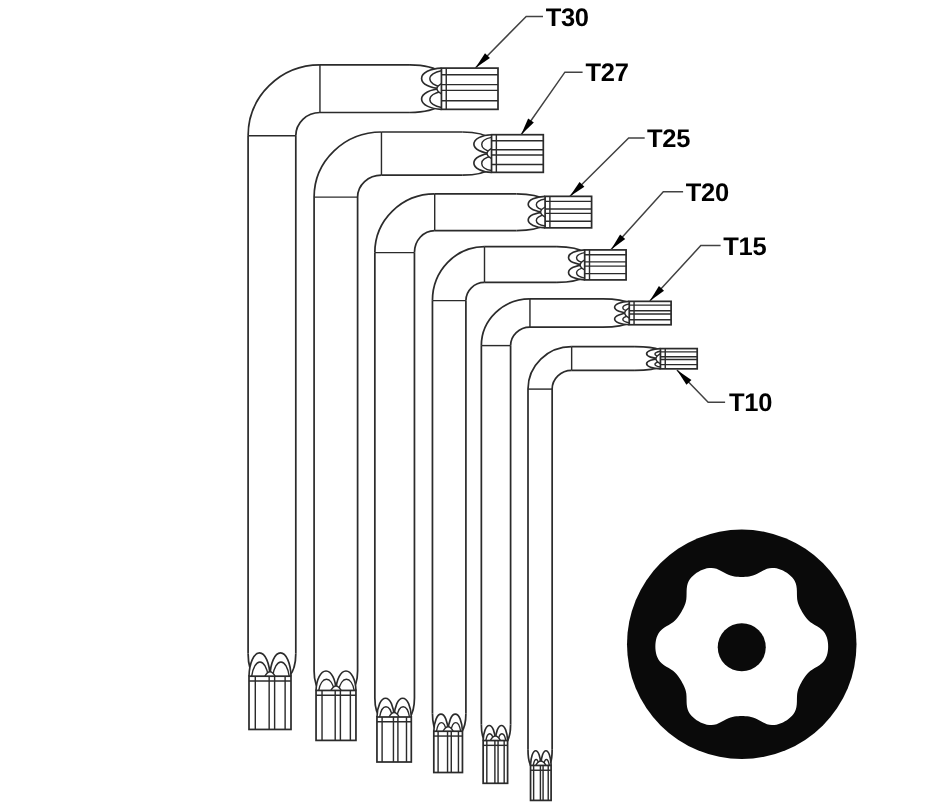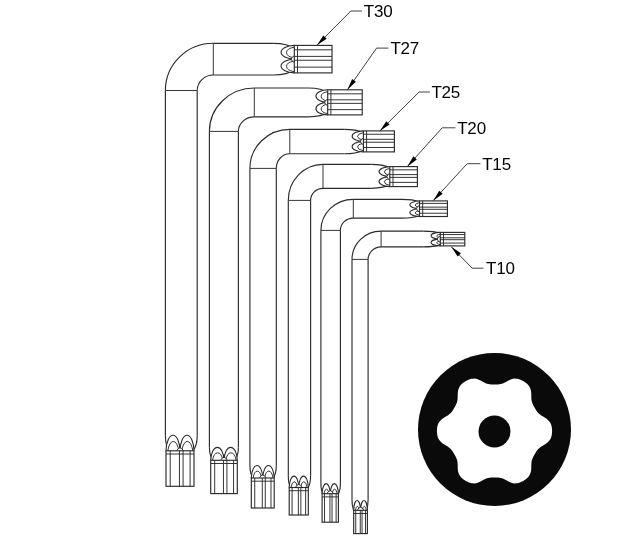--- a/index.html
+++ b/index.html
@@ -7,20 +7,21 @@
     padding: 0;
     background: #ffffff;
     font-family: "Liberation Sans", sans-serif;
   }
   #stage {
     position: relative;
     width: 617px;
     height: 540px;
     background: #ffffff;
     overflow: hidden;
+    font-weight: bold;
   }
   svg text {
     font-family: "Liberation Sans", sans-serif;
     font-size: 17px;
     letter-spacing: -0.2px;
     fill: #000000;
   }
 </style>
 </head>
 <body>

